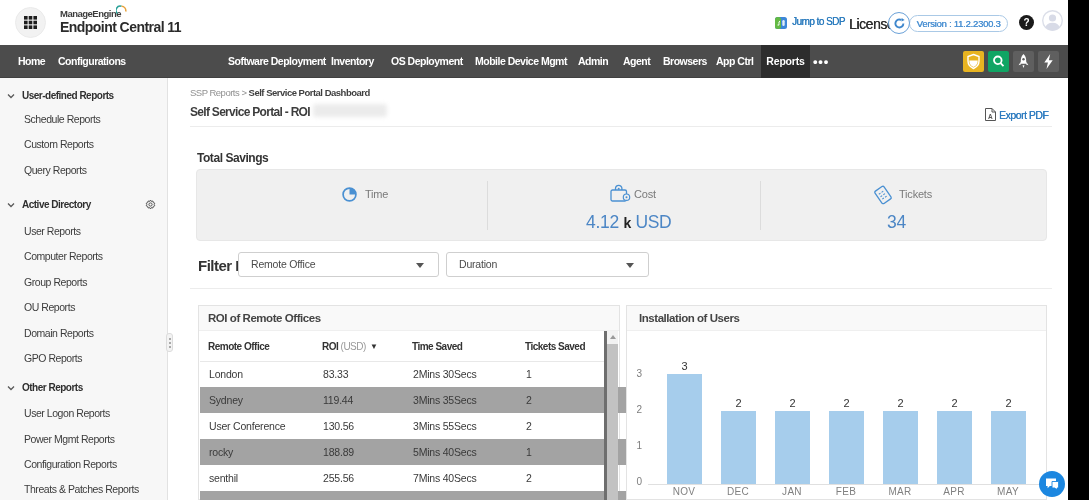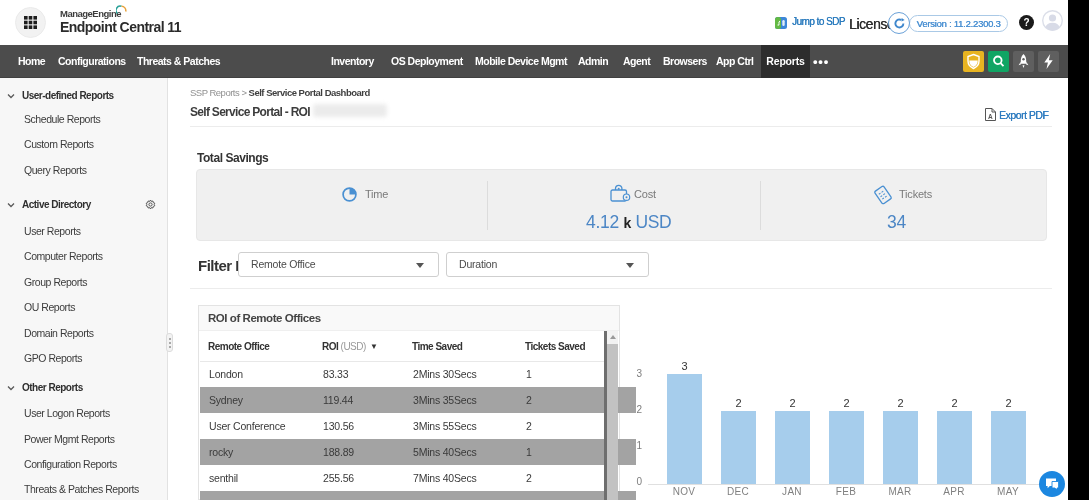--- a/index.html
+++ b/index.html
@@ -121,21 +121,21 @@
       <circle cx="10.5" cy="10.5" r="9.8" fill="#fff" stroke="#dcdfe9" stroke-width="1.4"></circle>
       <circle cx="10.5" cy="8" r="3.6" fill="#d8dbe7"></circle>
       <path d="M3.4,17.6 Q4.5,12.7 10.5,12.7 Q16.5,12.7 17.6,17.6 A9.8,9.8 0 0 1 3.4,17.6 Z" fill="#d8dbe7"></path>
     </svg>
   </div>
 </div>
 
 <div id="nav">
   <div class="ni" style="left:18px">Home</div>
   <div class="ni" style="left:58px">Configurations</div>
-  <div class="ni" style="left:137px">Threats &amp; Patches</div>
+  <div class="ni" style="left:228px">Software Deployment</div>
   <div class="ni" style="left:331px">Inventory</div>
   <div class="ni" style="left:475px">Mobile Device Mgmt</div>
   <div class="ni" style="left:391px">OS Deployment</div>
   <div class="ni" style="left:578px">Admin</div>
   <div class="ni" style="left:623px">Agent</div>
   <div class="ni" style="left:663px">Browsers</div>
   <div class="ni" style="left:716px">App Ctrl</div>
   <div class="nact">Reports</div>
   <div class="ni" style="left:813px;letter-spacing:0.8px;font-size:13px">•••</div>
   <div class="nico" style="left:963px;background:#e8b421">
@@ -295,20 +295,23 @@
       </div>
   <div class="row gray" style="top:185px"></div>
 
   <div style="position:absolute;left:405px;top:25px;width:2.5px;height:169px;background:#6e6e6e"></div>
   <div style="position:absolute;left:408px;top:25px;width:11px;height:13px;background:#f2f2f2">
     <div style="position:absolute;left:2.5px;top:4px;width:0;height:0;border-left:3px solid transparent;border-right:3px solid transparent;border-bottom:4px solid #999"></div>
   </div>
   <div style="position:absolute;left:408px;top:38px;width:11px;height:156px;background:#c2c2c2"></div>
 </div>
 
+<div class="panel" style="left:626px;width:421px">
+  <div class="ptitle"><span style="margin-left:12px">Installation of Users</span></div>
+</div>
 <div class="ylab" style="left:628px;top:368px">3</div>
 <div class="ylab" style="left:628px;top:404px">2</div>
 <div class="ylab" style="left:628px;top:440px">1</div>
 <div class="ylab" style="left:628px;top:476px">0</div>
 <div class="abs" style="left:648px;top:484px;width:392px;height:1px;background:#e0e0e0"></div>
 <div class="bar" style="left:667px;top:374px;height:110px"></div>
 <div class="bar" style="left:721px;top:411px;height:73px"></div>
 <div class="bar" style="left:775px;top:411px;height:73px"></div>
 <div class="bar" style="left:829px;top:411px;height:73px"></div>
 <div class="bar" style="left:883px;top:411px;height:73px"></div>

